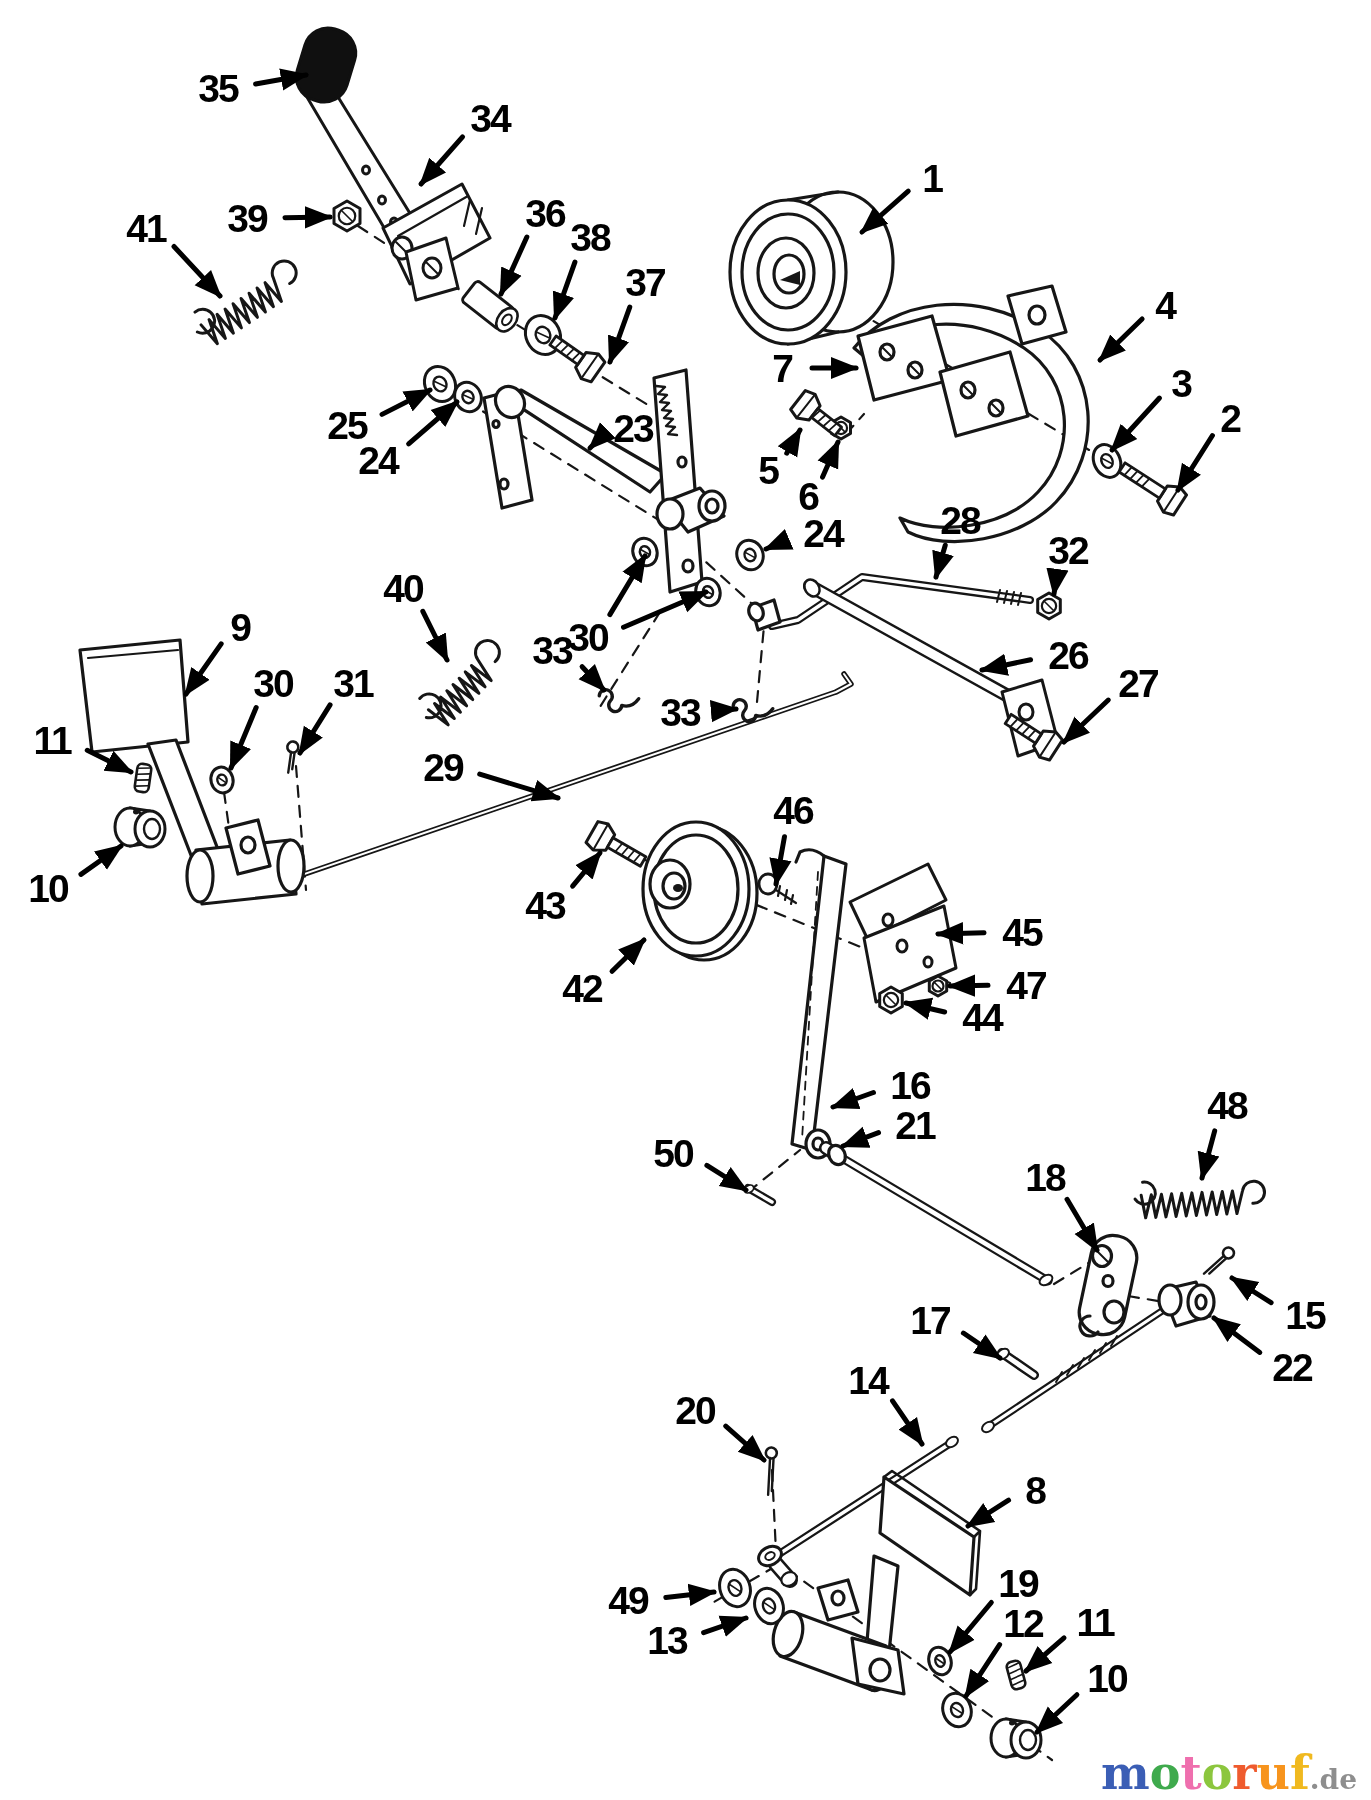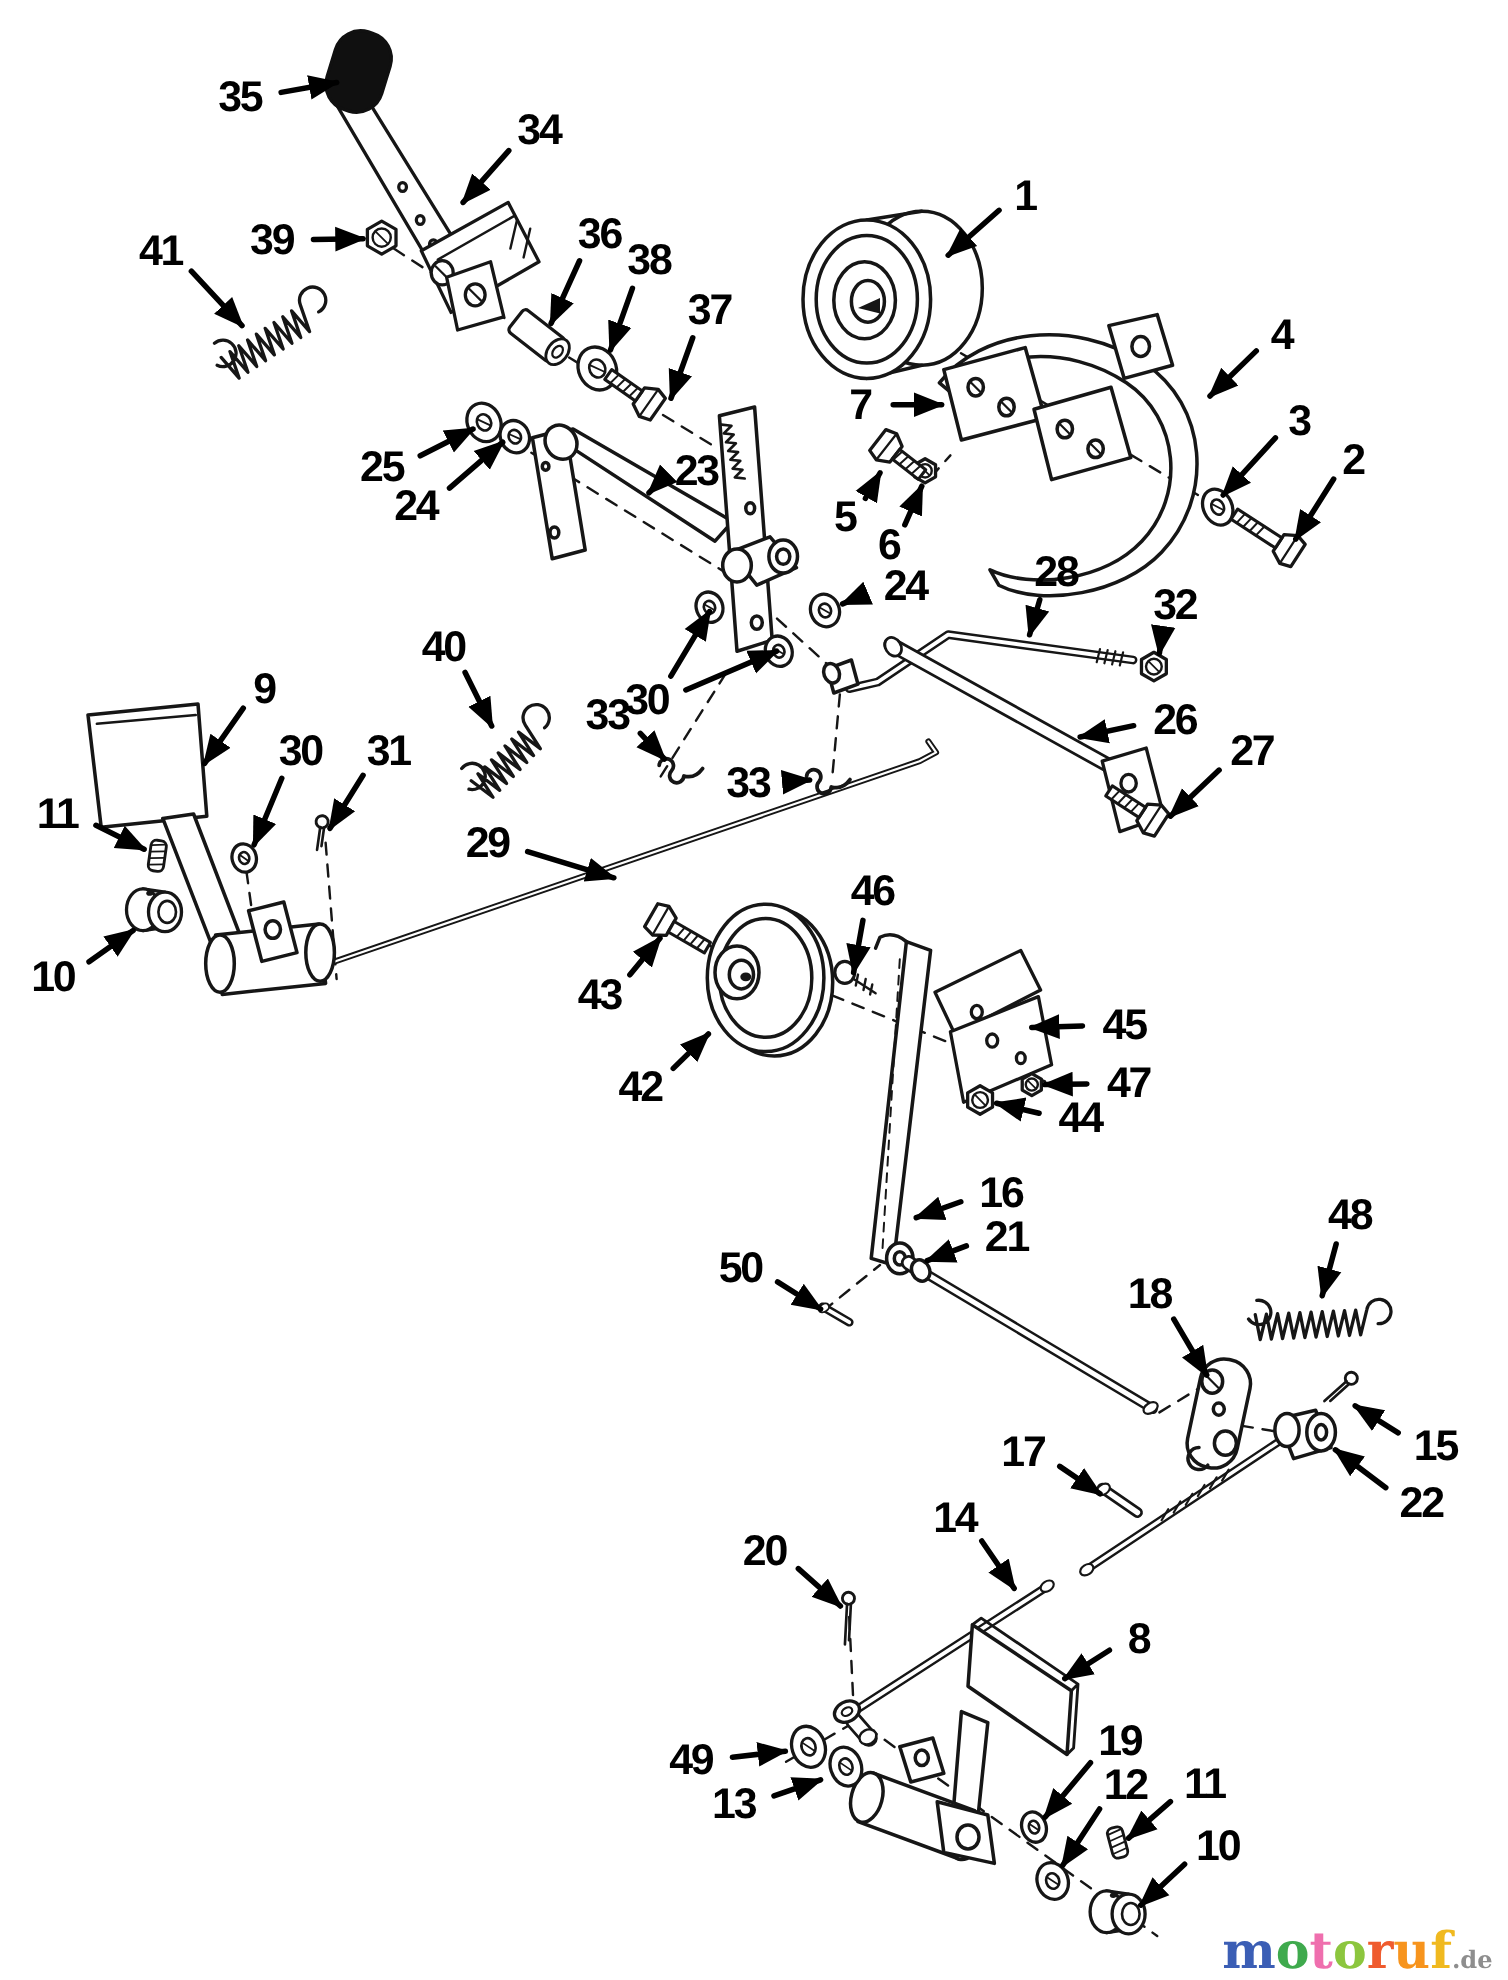--- a/index.html
+++ b/index.html
@@ -2,21 +2,21 @@
 <html><head>
 <meta charset="utf-8">
 <style>
   html,body{margin:0;padding:0;background:#fff;}
   .canvas{position:relative;width:1371px;height:1800px;background:#ffffff;overflow:hidden;
           font-family:"Liberation Sans",sans-serif;}
   svg text.plbl{font-family:"Liberation Sans",sans-serif;font-weight:bold;font-size:39px;
         letter-spacing:-2px;fill:#000;}
   .wm{position:absolute;right:14px;bottom:4px;font-family:"DejaVu Serif",serif;
       font-weight:bold;font-size:46px;letter-spacing:0px;line-height:1;}
-  .wm .de{font-size:22px;font-family:"DejaVu Serif",serif;font-weight:bold;}
+  .wm .de{font-size:28px;font-family:"DejaVu Serif",serif;font-weight:bold;}
 </style>
 </head>
 <body>
 
 <div class="canvas">
 <svg id="dia" width="1371" height="1800" viewBox="0 0 1371 1800" fill="none" stroke-linecap="round" stroke-linejoin="round">
   <defs>
     <marker id="ah" viewBox="0 0 10 10" refX="9" refY="5" markerWidth="5.6" markerHeight="5.6" orient="auto-start-reverse">
       <path d="M0,1 L10,5 L0,9 z" fill="#000" stroke="none"></path>
     </marker>

